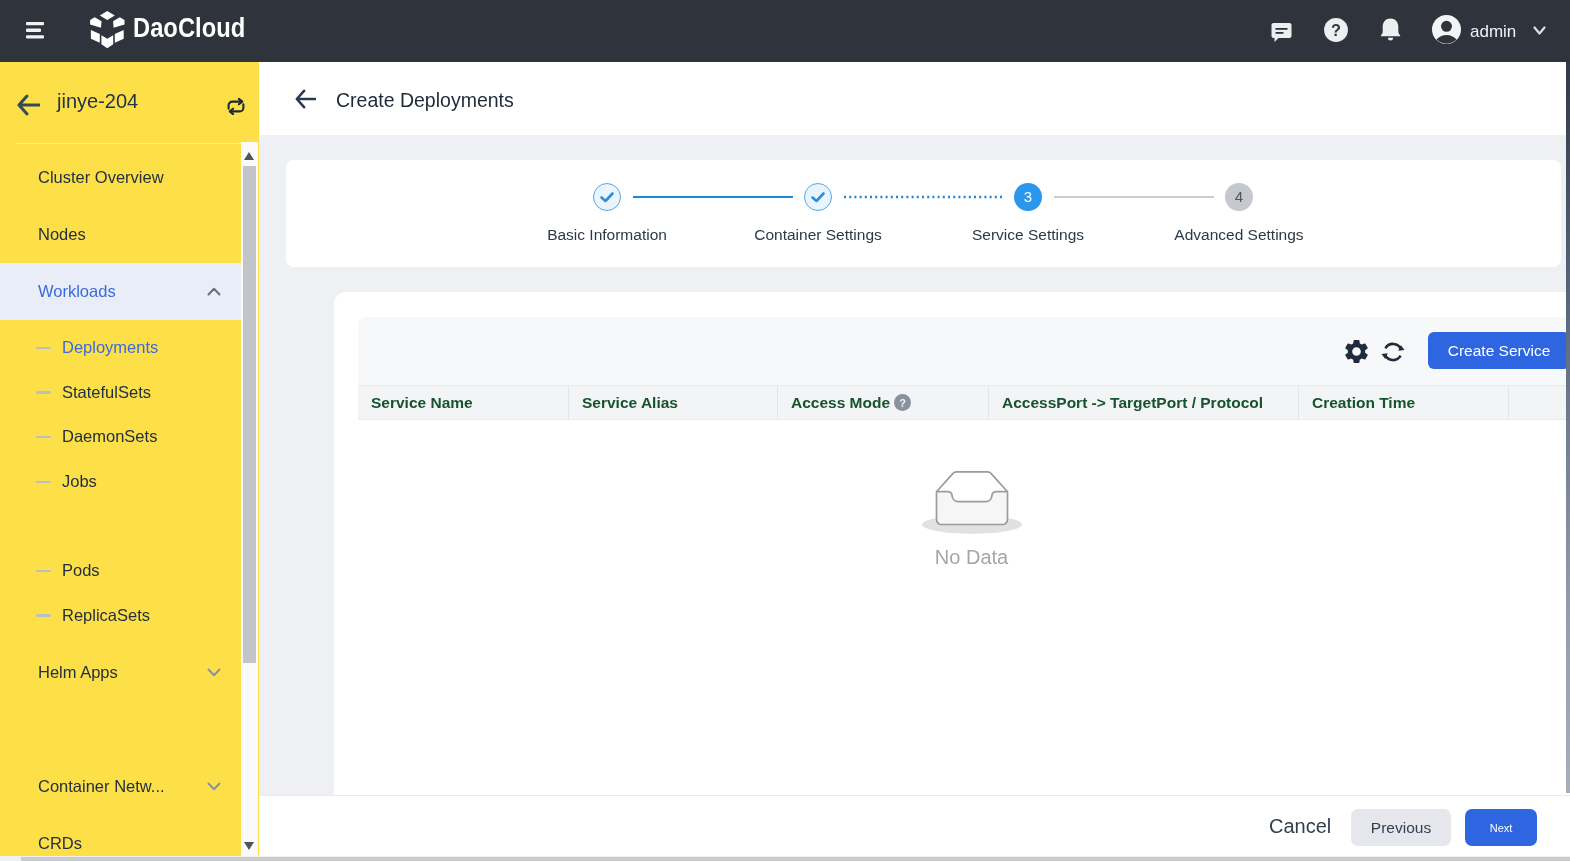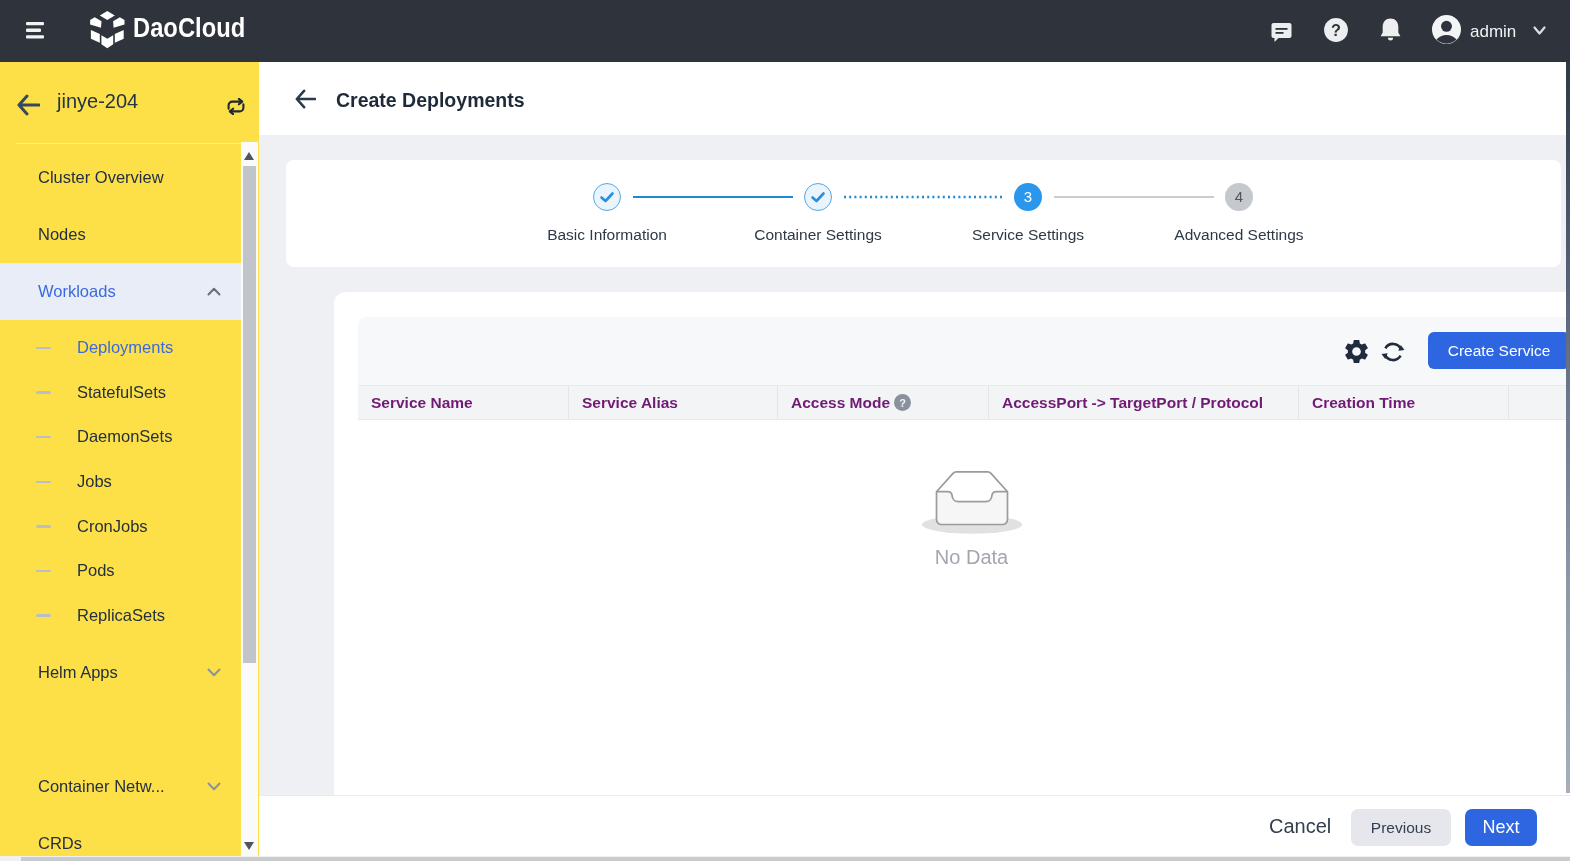--- a/index.html
+++ b/index.html
@@ -11,62 +11,62 @@
   #topbar { position:absolute; left:0; top:0; width:1570px; height:62px; background:#2f343c; }
   #topbar .logo-text { position:absolute; left:133px; top:13px; color:#fff; font-size:27px; font-weight:700; transform:scaleX(0.88); transform-origin:left; }
   #admin { position:absolute; left:1470px; top:22px; color:#f0f2f4; font-size:17px; }
 
   
   #sidebar { position:absolute; left:0; top:62px; width:259px; height:799px; background:#fde047; }
   #sb-title { position:absolute; left:57px; top:28px; font-size:20px; color:#22334a; }
   #sb-divider { position:absolute; left:16px; top:81px; width:226px; height:1px; background:#e7e9ed; }
   .mi { position:absolute; left:0; width:241px; height:57px; display:flex; align-items:center; font-size:16.5px; color:#24303f; }
   .mi .lbl { margin-left:38px; }
-  .sub { height:44.6px;padding-left:15px; }
+  .sub { height:44.6px; }
   .sub .lbl { margin-left:62px; }
   .dash { position:absolute; left:36px; width:15px; height:2.5px; background:#b9bfc9; border-radius:2px; top:50%; margin-top:-1px; }
   .blue { color:#3b6adf; }
   .mi .chev { position:absolute; right:20px; }
   #wl-band { position:absolute; left:0; top:200.5px; width:241px; height:57px; background:#e8edf7; }
 
   
   #sb-scroll { position:absolute; left:241px; top:80px; width:17px; height:719px; background:#fafafa; }
   #sb-thumb { position:absolute; left:2px; top:24px; width:13px; height:497px; background:#c1c4c9; border-radius:0px; }
   .sb-arrow { position:absolute; left:3px; width:10px; height:8px; }
 
   
   #main-head { position:absolute; left:259px; top:62px; width:1311px; height:73px; background:#fff; }
-  #main-title { position:absolute; left:336px; top:89px; font-size:19.5px; font-weight:700; color:#1e2a38; }
+  #main-title { position:absolute; left:336px; top:89px; font-size:19.5px; font-weight:400; color:#1e2a38; }
 
   
   #card1 { position:absolute; left:286px; top:160px; width:1275px; height:107px; background:#fff; border-radius:8px; }
   #card2 { position:absolute; left:286px; top:292px; width:1275px; height:635px; background:#fff; border-radius:12px;margin-left:48px; }
 
   
   .step-c { position:absolute; top:23px; width:28px; height:28px; border-radius:50%; }
   .step-done { background:#eaf4fc; border:1px solid #56a8e4; }
   .step-lab { position:absolute; top:66px; width:220px; text-align:center; font-size:15.5px; color:#2e3947; }
   .conn { position:absolute; top:36px; height:2px; }
 
   
   #panel { position:absolute; left:24px; top:25px; width:1227px; border-radius:8px 8px 0 0; overflow:hidden; }
   #toolbar { height:68px; background:#f7f8fa; position:relative; }
   #create-btn { position:absolute; right:15px; top:15px; width:142px; height:37px; background:#2d66e0; color:#fff; font-size:15.5px; border:none; border-radius:6px; display:flex; align-items:center; justify-content:center; font-family:"Liberation Sans",sans-serif; }
   #thead { display:flex; height:35px; background:#f3f4f6; border-top:1px solid #e7e9ec; border-bottom:1px solid #e7e9ec; }
-  #thead .th { display:flex; align-items:center; padding-left:13px; font-size:15.5px; font-weight:700; color:#701a75; border-right:1px solid #e3e5e9; }
+  #thead .th { display:flex; align-items:center; padding-left:13px; font-size:15.5px; font-weight:700; color:#14532d; border-right:1px solid #e3e5e9; }
   #thead .th:last-child { border-right:none; }
 
   #nodata { position:absolute; left:0; top:166px; width:1275px; text-align:center; }
   #nodata .txt { margin-top:6px; font-size:20px; color:#a2a7ad; }
 
   
   #footer { position:absolute; left:259px; top:795px; width:1311px; height:61px; background:#fff; border-top:1px solid #ebebee; }
   #cancel { position:absolute; left:1010px; top:19px; font-size:20px; color:#333e4e; }
   #prev-btn { position:absolute; left:1092px; top:13px; width:100px; height:37px; background:#e5e7ec; border-radius:7px; color:#333e4e; font-size:15.5px; display:flex; align-items:center; justify-content:center; }
-  #next-btn { position:absolute; left:1206px; top:13px; width:72px; height:37px; background:#2d66e0; border-radius:7px; color:#fff; font-size:18px; display:flex; align-items:center; justify-content:center; }
+  #next-btn { position:absolute; left:1206px; top:13px; width:72px; height:37px; background:#2d66e0; border-radius:7px; color:#fff; font-size:11px; display:flex; align-items:center; justify-content:center; }
 
   
   #hbar { position:absolute; left:0; top:856px; width:1570px; height:5px; background:#f1f1f1; }
   #hthumb { position:absolute; left:21px; top:1px; width:1549px; height:4px; background:#c9cbcd; }
   
   #vbar { position:absolute; left:1566px; top:62px; width:4px; height:731px; background:linear-gradient(#2f3947,#5d6980 35%,#939cab 75%,#a6aeb9); }
 </style>
 </head>
 <body>
 
@@ -152,24 +152,20 @@
       <span class="dash"></span>
       <span class="lbl">StatefulSets</span>
     </div>
   <div class="mi sub" style="top:352.6px">
       <span class="dash"></span>
       <span class="lbl">DaemonSets</span>
     </div>
   <div class="mi sub" style="top:397.3px">
       <span class="dash"></span>
       <span class="lbl">Jobs</span>
-    </div>
-  <div class="mi sub" style="top:441.9px">
-      <span class="dash"></span>
-      <span class="lbl">CronJobs</span>
     </div>
   <div class="mi sub" style="top:486.6px">
       <span class="dash"></span>
       <span class="lbl">Pods</span>
     </div>
   <div class="mi sub" style="top:531.2px">
       <span class="dash"></span>
       <span class="lbl">ReplicaSets</span>
     </div>
   <div class="mi" style="top:582.2px">

